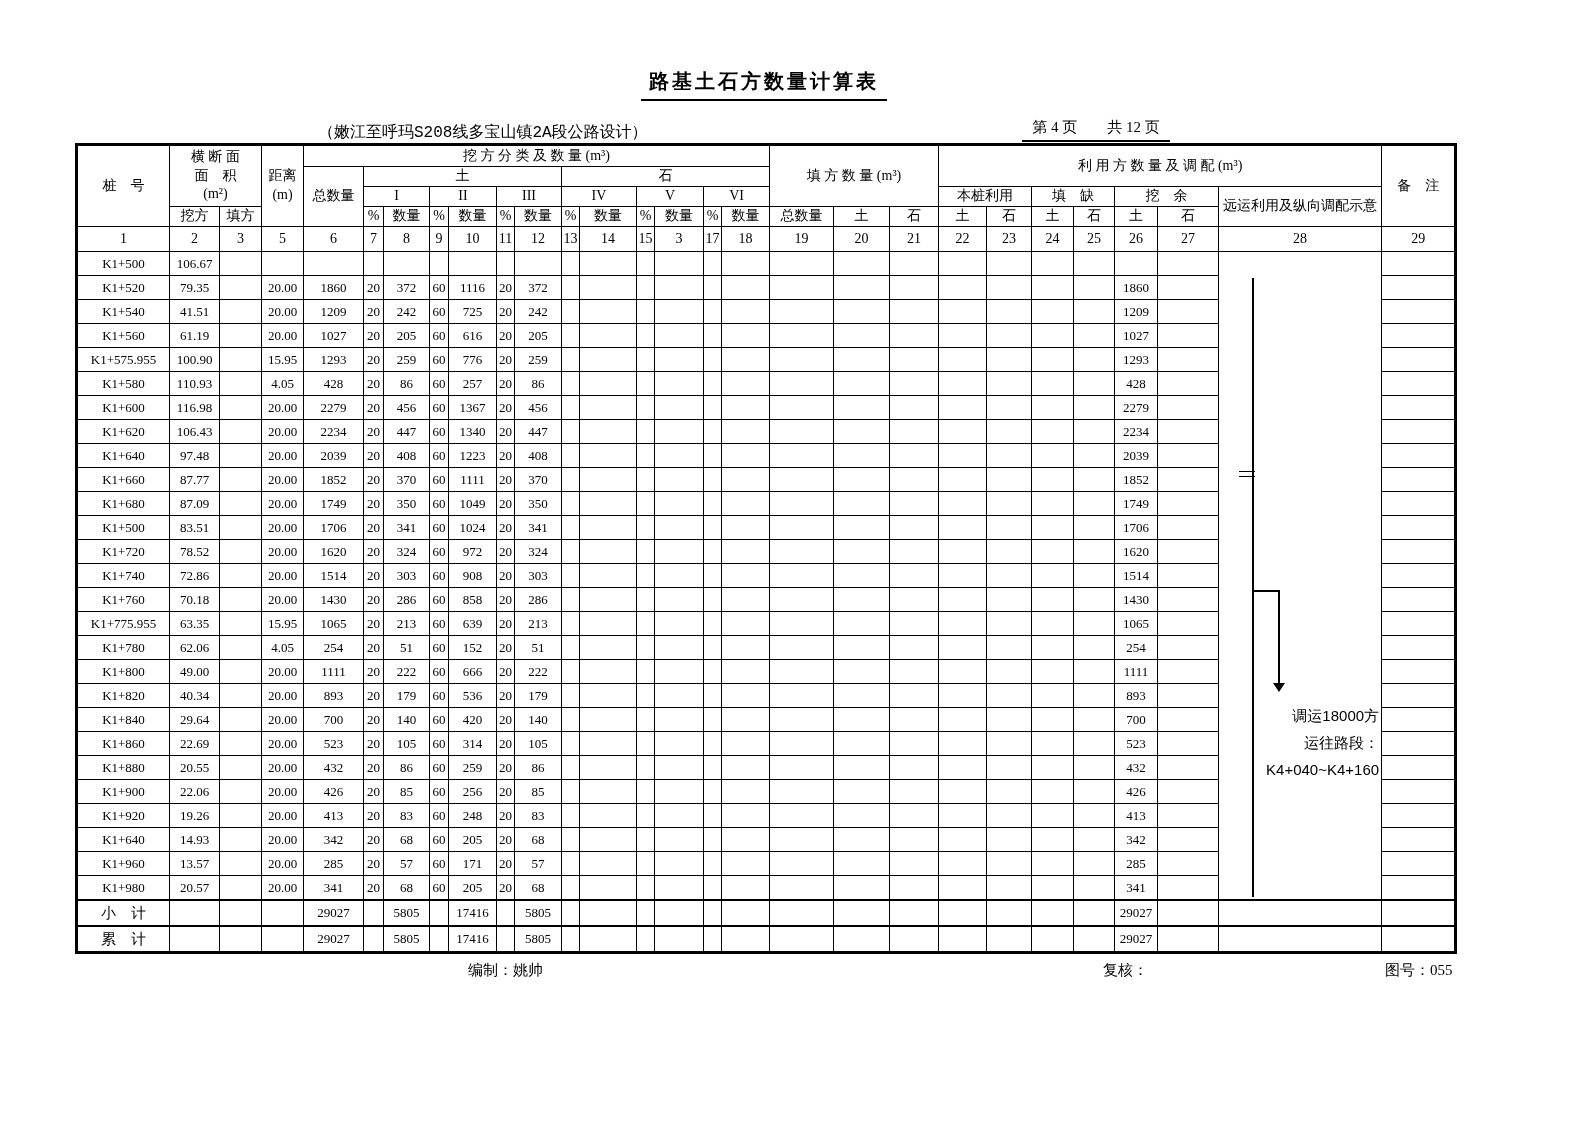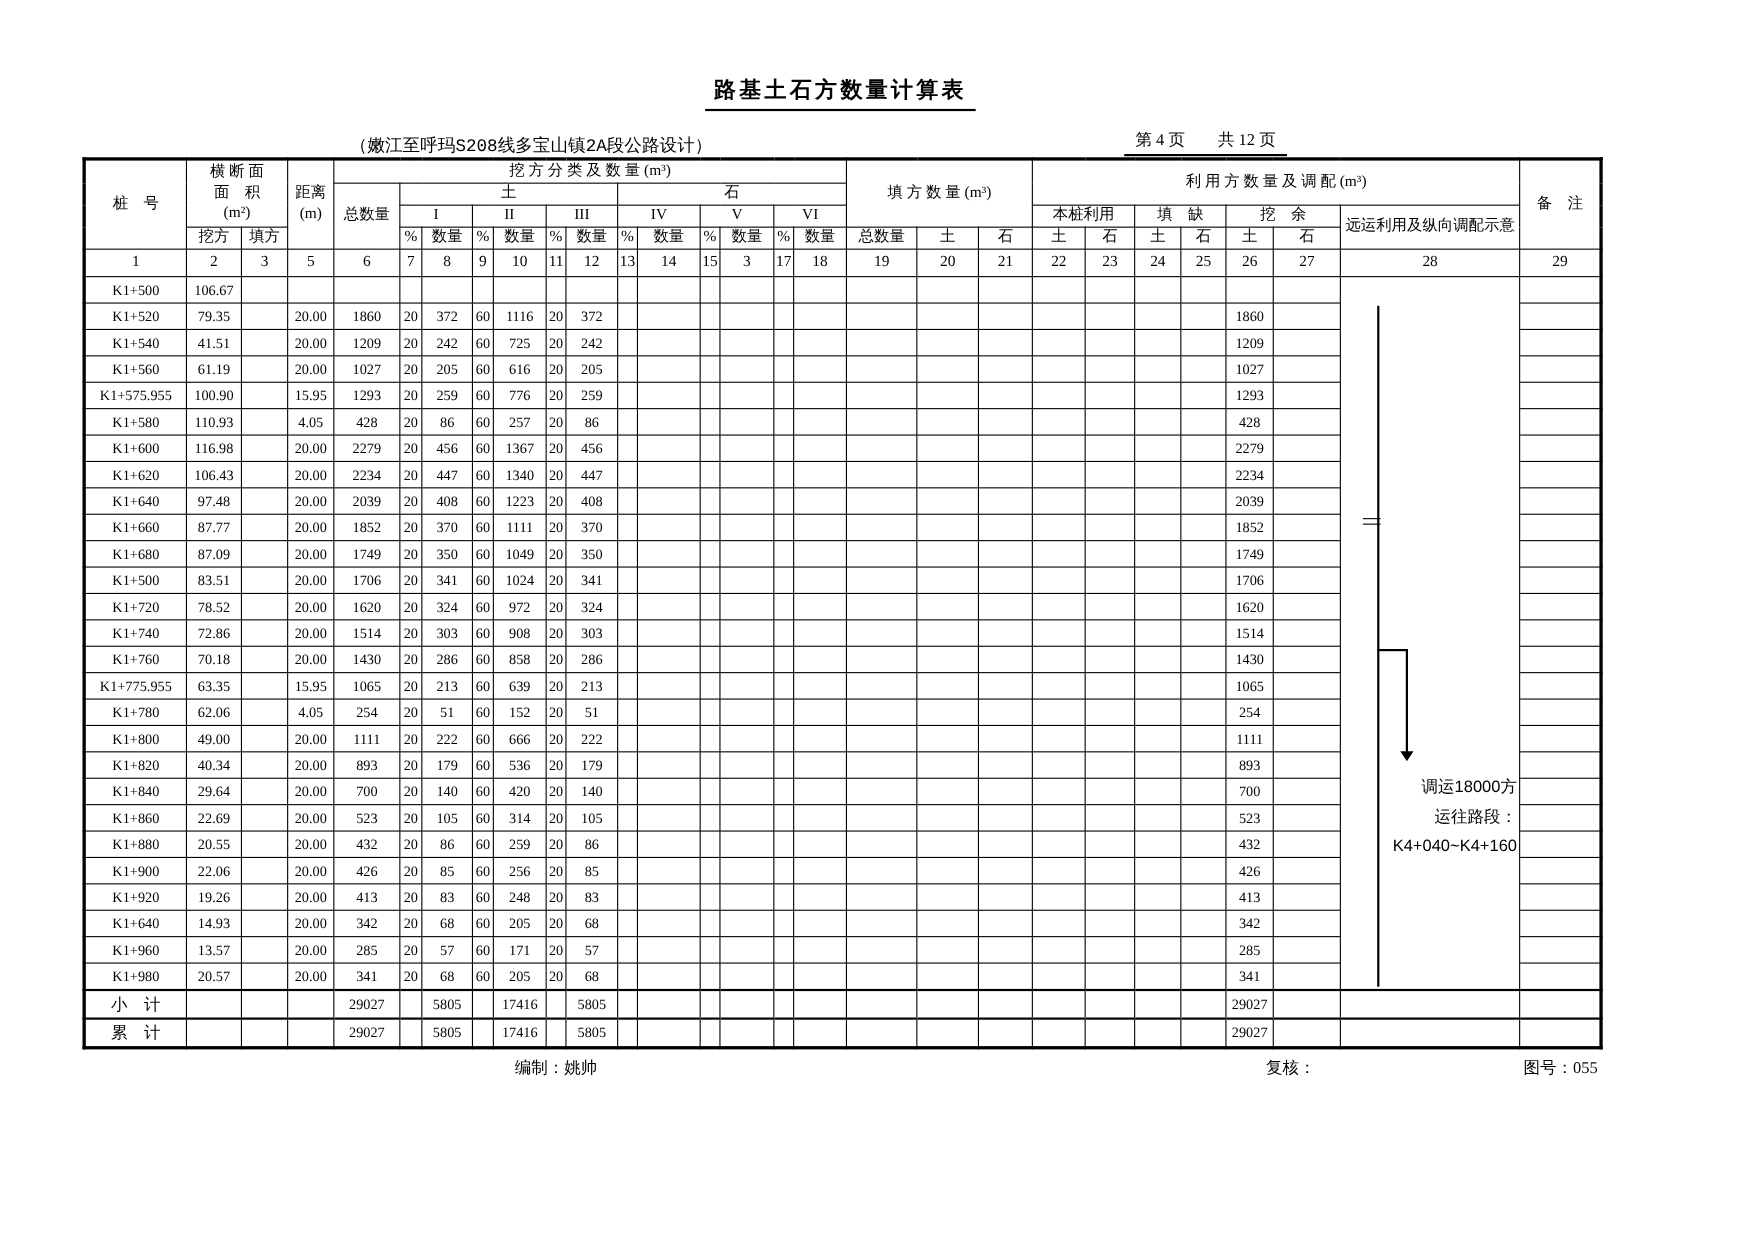--- a/index.html
+++ b/index.html
@@ -29,21 +29,21 @@
   .dg-elbow-h{position:absolute;left:33px;top:338px;width:27px;height:1.5px;background:#000;}
   .dg-elbow-v{position:absolute;left:59px;top:338px;width:1.5px;height:95px;background:#000;}
   .dg-arrowhead{position:absolute;left:54px;top:431px;width:0;height:0;
                 border-left:6px solid transparent;border-right:6px solid transparent;
                 border-top:9px solid #000;}
   .dg-note{position:absolute;left:44px;top:450px;width:116px;text-align:right;
            font-family:"Liberation Sans","DejaVu Sans",sans-serif;font-size:15px;
            line-height:27px;white-space:pre-line;word-break:break-all;}
   .footer-item{position:absolute;top:961px;font-size:15px;white-space:nowrap;}
   .f-prepared{left:420px;margin-left:48px;}
-  .f-reviewed{left:1103px;margin-left:48px;}
+  .f-reviewed{left:1103px;}
   .f-drawing{left:1385px;}
 </style>
 </head>
 <body>
 
 <div class="page">
 
   <div class="title">路基土石方数量计算表</div>
   <div class="subtitle">（嫩江至呼玛S208线多宝山镇2A段公路设计）</div>
   <div class="pageinfo">第 4 页　　共 12 页</div>

